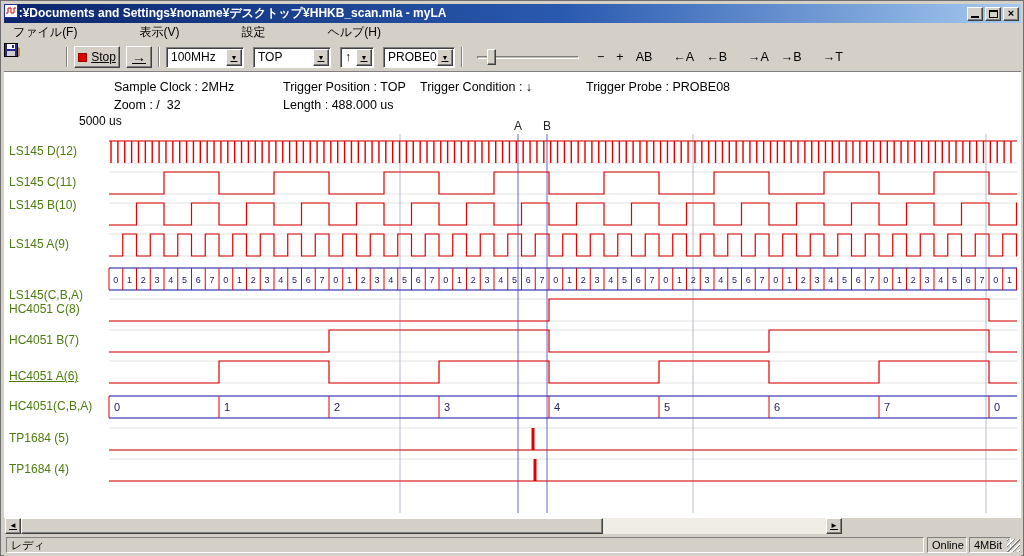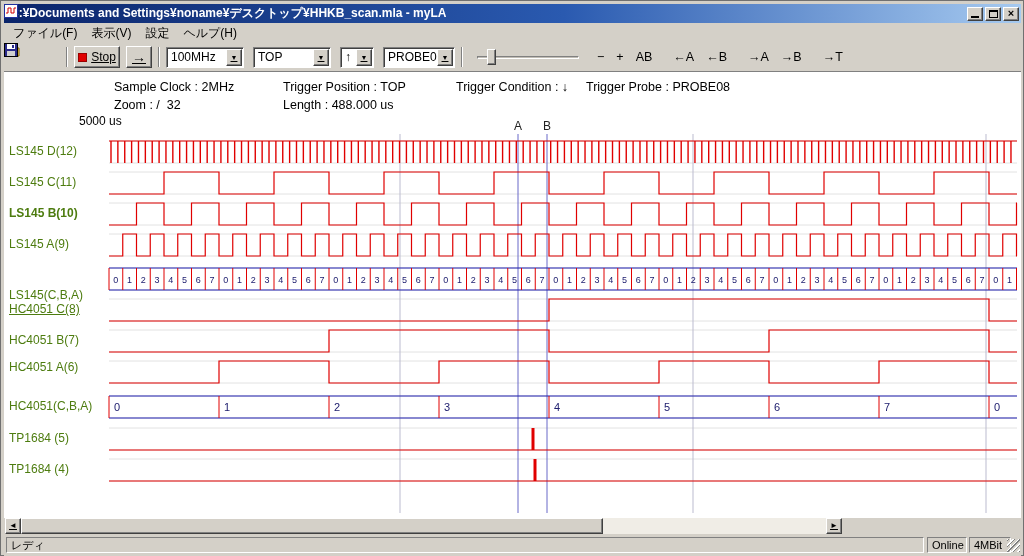--- a/index.html
+++ b/index.html
@@ -14,21 +14,21 @@
   .title-text{color:#fff;font-size:12px;font-weight:bold;margin-left:4px;white-space:nowrap;
     overflow:hidden;flex:1;}
   .win-btns{display:flex;gap:2px;margin-left:4px;}
   .win-btn{width:16px;height:14px;background:#d4d0c8;border:1px solid;
     border-color:#fff #404040 #404040 #fff;box-shadow:inset -1px -1px 0 #808080;
     display:flex;align-items:center;justify-content:center;font-size:11px;font-weight:bold;line-height:1;}
   .glyph-min{width:8px;height:2px;background:#000;margin-top:7px;}
   .glyph-max{width:9px;height:8px;border:1px solid #000;border-top:2px solid #000;}
 
   
-  .menubar{position:absolute;left:3px;top:22px;width:1017px;height:20px;display:flex;align-items:center;padding-left:2px;}
+  .menubar{position:absolute;left:3px;top:22px;width:1017px;height:20px;display:flex;align-items:flex-end;padding-left:2px;gap:48px;}
   .menu-item{font-size:12px;padding:2px 7px;color:#000;}
 
   
   .toolbar{position:absolute;left:3px;top:42px;width:1017px;height:29px;display:flex;align-items:center;
     padding-left:10px;border-bottom:1px solid #808080;box-shadow:0 1px 0 #fff;}
   .tb-sep{width:2px;height:20px;border-left:1px solid #808080;border-right:1px solid #fff;margin:0 6px;}
   .tb-flaticon{width:23px;height:22px;display:flex;align-items:center;justify-content:center;}
   .raised{background:#d4d0c8;border:1px solid;border-color:#fff #404040 #404040 #fff;box-shadow:inset -1px -1px 0 #808080;text-decoration:underline;}
   .stop-btn{width:46px;height:22px;display:flex;align-items:center;justify-content:center;gap:4px;font-size:12px;}
   .stop-square{width:9px;height:9px;background:#e00000;border:1px solid #900;}
@@ -159,35 +159,35 @@
     <span class="tb-flat gap">←A</span>
     <span class="tb-flat">←B</span>
     <span class="tb-flat gap">→A</span>
     <span class="tb-flat">→B</span>
     <span class="tb-flat gap">→T</span>
   </div>
 
   <div class="client">
     <span class="info" style="left:110px;top:8px">Sample Clock : 2MHz</span>
     <span class="info" style="left:279px;top:8px">Trigger Position : TOP</span>
-    <span class="info" style="left:452px;top:8px">Trigger Condition : ↓</span>
+    <span class="info" style="left:416px;top:8px">Trigger Condition : ↓</span>
     <span class="info" style="left:582px;top:8px">Trigger Probe : PROBE08</span>
     <span class="info" style="left:110px;top:26px">Zoom : /  32</span>
     <span class="info" style="left:279px;top:26px">Length : 488.000 us</span>
     <span class="info" style="left:75px;top:42px;font-size:12px">5000 us</span>
 
     <div id="channel-labels">
         <div class="ch-label" style="top: 72px;">LS145 D(12)</div>
         <div class="ch-label" style="top: 103px;">LS145 C(11)</div>
-        <div class="ch-label" style="top: 134px; font-weight: bold;">LS145 B(10)</div>
+        <div class="ch-label" style="top: 126px;">LS145 B(10)</div>
         <div class="ch-label" style="top: 165px;">LS145 A(9)</div>
         <div class="ch-label" style="top: 216px;">LS145(C,B,A)</div>
-        <div class="ch-label" style="top: 230px; text-decoration: underline;">HC4051 C(8)</div>
+        <div class="ch-label" style="top: 230px;">HC4051 C(8)</div>
         <div class="ch-label" style="top: 261px;">HC4051 B(7)</div>
-        <div class="ch-label" style="top: 288px;">HC4051 A(6)</div>
+        <div class="ch-label" style="top: 297px; text-decoration: underline;">HC4051 A(6)</div>
         <div class="ch-label" style="top: 327px;">HC4051(C,B,A)</div>
         <div class="ch-label" style="top: 359px;">TP1684 (5)</div>
         <div class="ch-label" style="top: 390px;">TP1684 (4)</div>
       </div>
 
     <svg id="wave-svg" width="1017" height="446" viewBox="0 0 1017 446">
         <line x1="105" y1="69" x2="1013" y2="69" stroke="#e2e2e2" stroke-width="1"></line>
         <line x1="105" y1="91" x2="1013" y2="91" stroke="#e2e2e2" stroke-width="1"></line>
         <line x1="105" y1="100" x2="1013" y2="100" stroke="#e2e2e2" stroke-width="1"></line>
         <line x1="105" y1="122" x2="1013" y2="122" stroke="#e2e2e2" stroke-width="1"></line>

